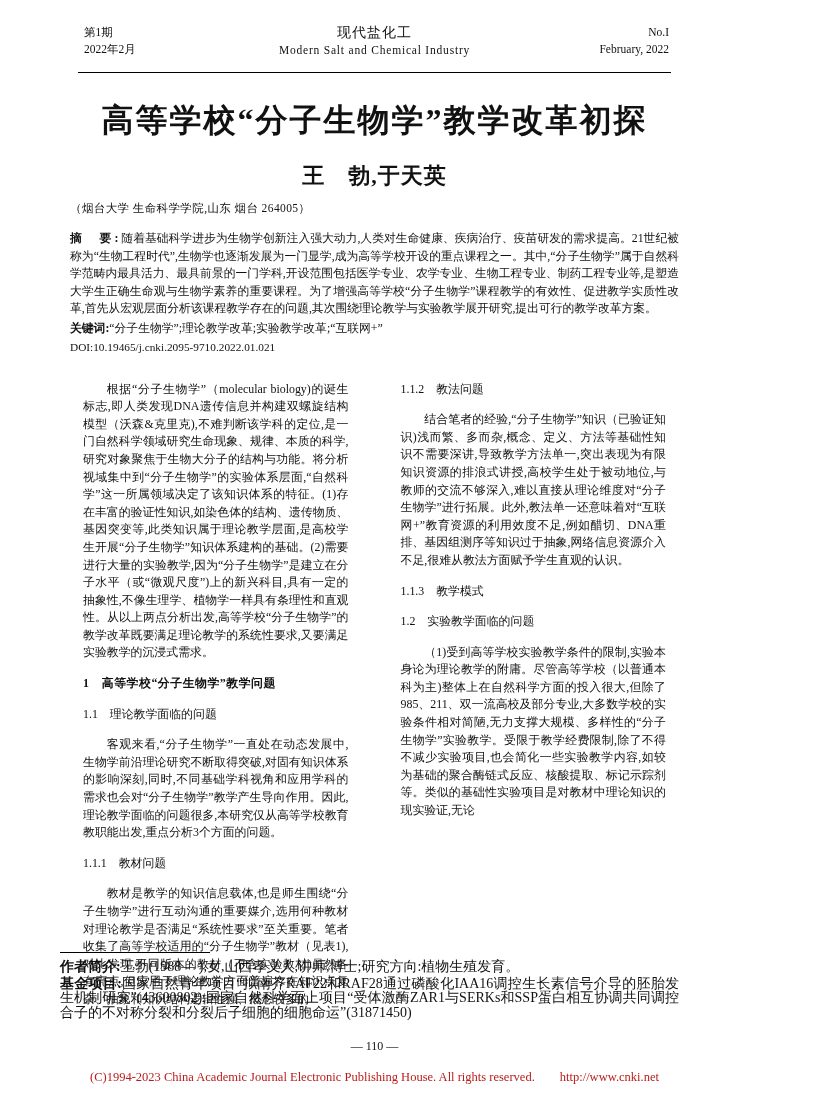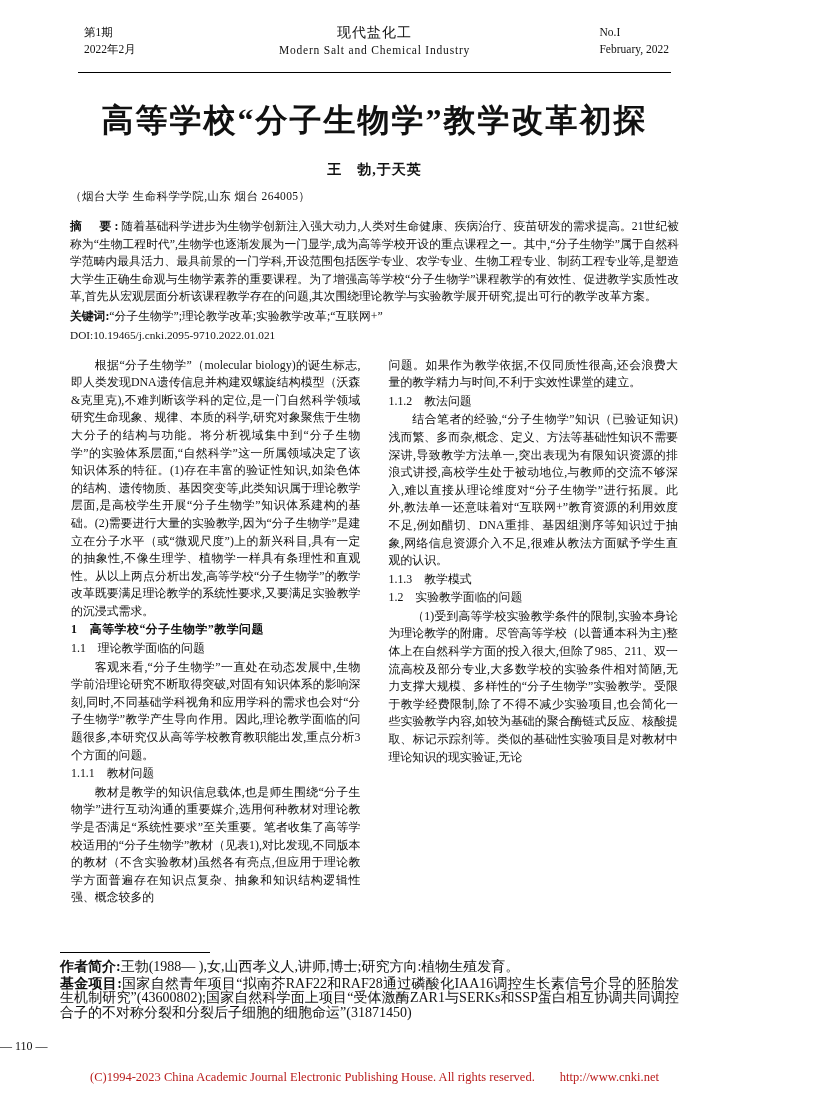--- a/index.html
+++ b/index.html
@@ -52,41 +52,41 @@
     letter-spacing: 0.8px;
     margin-top: 2px;
     font-family: "Liberation Serif", serif;
   }
   .runhead .right {
     position: absolute;
     right: 10px;
     top: 0;
     font-size: 11.5px;
     line-height: 17px;
-    text-align: left;
+    text-align: right;
     margin-left: 37px;
   }
   .rule {
     border: 0;
     border-top: 1px solid #000;
     margin: 2px 8px 0 8px;
   }
 
   
   .title {
     text-align: center;
     font-size: 32px;
     font-weight: bold;
     letter-spacing: 2px;
     margin-top: 26px;
     font-family: "Liberation Serif", "DejaVu Serif", serif;
   }
   .authors {
     text-align: center;
-    font-size: 14px;
+    font-size: 22px;
     font-weight: bold;
     margin-top: 18px;
     letter-spacing: 1px;
   }
   .affil {
     font-size: 11.5px;
     margin-top: 10px;
     letter-spacing: 0.4px;
   }
 
@@ -124,21 +124,21 @@
     height: 690px;
   }
   .col {
     width: 330px;
     font-size: 11.9px;
     line-height: 17.6px;
     text-align: justify;
     text-justify: inter-ideograph;
   }
   .col p {
-    margin: 1px;
+    margin: 13px;
   }
   .col p.ind { text-indent: 2em; }
   .col p.h1 {
     font-weight: bold;
     letter-spacing: 0.5px;
     margin-top: 1px;
   }
   .col p.h2 { font-weight: normal; }
   .col p.h3 { font-weight: normal; }
 
@@ -159,20 +159,21 @@
     margin: 0 0 7px 0;
   }
   .footnotes p { margin: 0 0 2px 0; }
   .footnotes .lbl { font-weight: bold; }
 
   .pagenum {
     position: absolute;
     left: 0;
     right: 0;
     bottom: 46px;
+    text-align: center;
     font-size: 12px;
   }
 
   .copyright {
     position: absolute;
     left: 0;
     right: 0;
     bottom: 14px;
     text-align: center;
     font-size: 12.5px;
@@ -219,21 +220,20 @@
   <div class="cols">
     <div class="col">
       <p class="ind">根据“分子生物学”（molecular biology)的诞生标志,即人类发现DNA遗传信息并构建双螺旋结构模型（沃森&amp;克里克),不难判断该学科的定位,是一门自然科学领域研究生命现象、规律、本质的科学,研究对象聚焦于生物大分子的结构与功能。将分析视域集中到“分子生物学”的实验体系层面,“自然科学”这一所属领域决定了该知识体系的特征。(1)存在丰富的验证性知识,如染色体的结构、遗传物质、基因突变等,此类知识属于理论教学层面,是高校学生开展“分子生物学”知识体系建构的基础。(2)需要进行大量的实验教学,因为“分子生物学”是建立在分子水平（或“微观尺度”)上的新兴科目,具有一定的抽象性,不像生理学、植物学一样具有条理性和直观性。从以上两点分析出发,高等学校“分子生物学”的教学改革既要满足理论教学的系统性要求,又要满足实验教学的沉浸式需求。</p>
       <p class="h1">1　高等学校“分子生物学”教学问题</p>
       <p class="h2">1.1　理论教学面临的问题</p>
       <p class="ind">客观来看,“分子生物学”一直处在动态发展中,生物学前沿理论研究不断取得突破,对固有知识体系的影响深刻,同时,不同基础学科视角和应用学科的需求也会对“分子生物学”教学产生导向作用。因此,理论教学面临的问题很多,本研究仅从高等学校教育教职能出发,重点分析3个方面的问题。</p>
       <p class="h3">1.1.1　教材问题</p>
       <p class="ind">教材是教学的知识信息载体,也是师生围绕“分子生物学”进行互动沟通的重要媒介,选用何种教材对理论教学是否满足“系统性要求”至关重要。笔者收集了高等学校适用的“分子生物学”教材（见表1),对比发现,不同版本的教材（不含实验教材)虽然各有亮点,但应用于理论教学方面普遍存在知识点复杂、抽象和知识结构逻辑性强、概念较多的</p>
     </div>
     <div class="col">
-      <p>问题。如果作为教学依据,不仅同质性很高,还会浪费大量的教学精力与时间,不利于实效性课堂的建立。</p>
       <p class="h3">1.1.2　教法问题</p>
       <p class="ind">结合笔者的经验,“分子生物学”知识（已验证知识)浅而繁、多而杂,概念、定义、方法等基础性知识不需要深讲,导致教学方法单一,突出表现为有限知识资源的排浪式讲授,高校学生处于被动地位,与教师的交流不够深入,难以直接从理论维度对“分子生物学”进行拓展。此外,教法单一还意味着对“互联网+”教育资源的利用效度不足,例如醋切、DNA重排、基因组测序等知识过于抽象,网络信息资源介入不足,很难从教法方面赋予学生直观的认识。</p>
       <p class="h3">1.1.3　教学模式</p>
       <p class="h2">1.2　实验教学面临的问题</p>
       <p class="ind">（1)受到高等学校实验教学条件的限制,实验本身论为理论教学的附庸。尽管高等学校（以普通本科为主)整体上在自然科学方面的投入很大,但除了985、211、双一流高校及部分专业,大多数学校的实验条件相对简陋,无力支撑大规模、多样性的“分子生物学”实验教学。受限于教学经费限制,除了不得不减少实验项目,也会简化一些实验教学内容,如较为基础的聚合酶链式反应、核酸提取、标记示踪剂等。类似的基础性实验项目是对教材中理论知识的现实验证,无论</p>
     </div>
   </div>
 
   <div class="footnotes">
     <hr class="fnrule">

